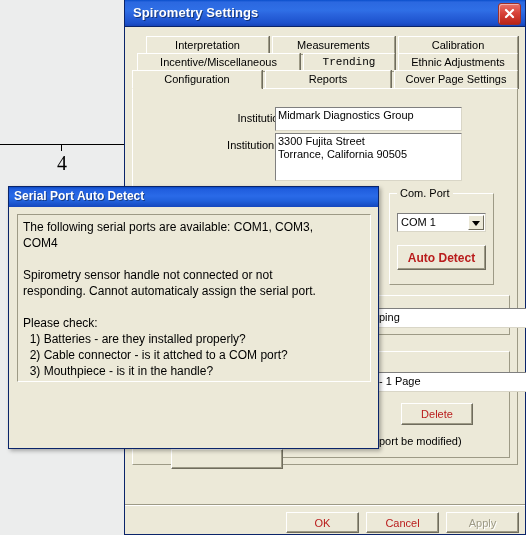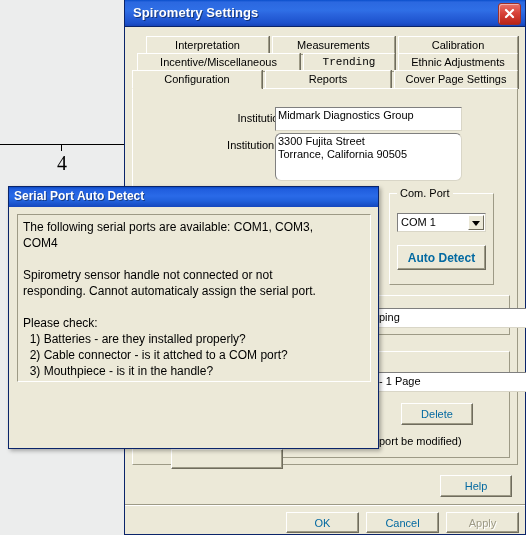--- a/index.html
+++ b/index.html
@@ -211,21 +211,21 @@
   .btn {
     position: absolute;
     background: #ece9d8;
     border: 1px solid #ffffff;
     border-right-color: #6f6c5d;
     border-bottom-color: #6f6c5d;
     box-shadow: inset -1px -1px 0 #9d9a86;
     box-sizing: border-box;
     font-family: "Liberation Sans", sans-serif;
     font-size: 11px;
-    color: #0369a1;
+    color: #b91c1c;
     text-align: center;
     cursor: pointer;
     overflow: hidden;
     white-space: nowrap;
   }
   .btn.bold { font-weight: bold; font-size: 12px; }
   .btn.disabled { color: #9d9a86; text-shadow: 1px 1px 0 #ffffff; cursor: default; }
   .btn .cap {
     position: absolute;
     left: 0; right: 0; top: 50%;
@@ -325,21 +325,21 @@
   </div>
 
   <div id="tab-panel"></div>
 
   <div class="flabel" style="left:68px;top:112px;width:124px;">Institution Name</div>
   <div class="tfield" style="left:150px;top:107px;width:187px;height:24px;">
     <span class="ln">Midmark Diagnostics Group</span>
   </div>
 
   <div class="flabel" style="left:55px;top:139px;width:137px;">Institution Address</div>
-  <div class="tfield" style="left:150px;top:133px;width:187px;height:48px;border-radius:6px;">
+  <div class="tfield" style="left:150px;top:133px;width:187px;height:48px;">
     <span class="ln">3300 Fujita Street</span>
     <span class="ln">Torrance, California 90505</span>
   </div>
 
   <div class="groupbox" style="left:264px;top:193px;width:105px;height:92px;">
     <div class="gb-inner"></div>
     <div class="gb-title">Com. Port</div>
   </div>
   <div class="combo" style="left:272px;top:213px;width:89px;height:19px;">
     <span class="cval">COM 1</span>
@@ -368,23 +368,20 @@
     <span class="cval">- 1 Page</span>
 
   </div>
   <div class="btn" style="left:276px;top:403px;width:72px;height:22px;">
     <span class="cap">Delete</span>
   </div>
   <div class="flabel" style="left:254px;top:435px;width:130px;text-align:left;">port be modified)</div>
 
   <div class="btn" style="left:46px;top:449px;width:112px;height:20px;"></div>
 
-  <div class="btn" style="left:315px;top:475px;width:72px;height:22px;">
-    <span class="cap">Help</span>
-  </div>
 
   <div class="hrule" style="left:0px;top:504px;width:400px;"></div>
   <div class="btn" style="left:161px;top:512px;width:73px;height:21px;">
     <span class="cap">OK</span>
   </div>
   <div class="btn" style="left:241px;top:512px;width:73px;height:21px;">
     <span class="cap">Cancel</span>
   </div>
   <div class="btn disabled" style="left:321px;top:512px;width:73px;height:21px;">
     <span class="cap">Apply</span>

